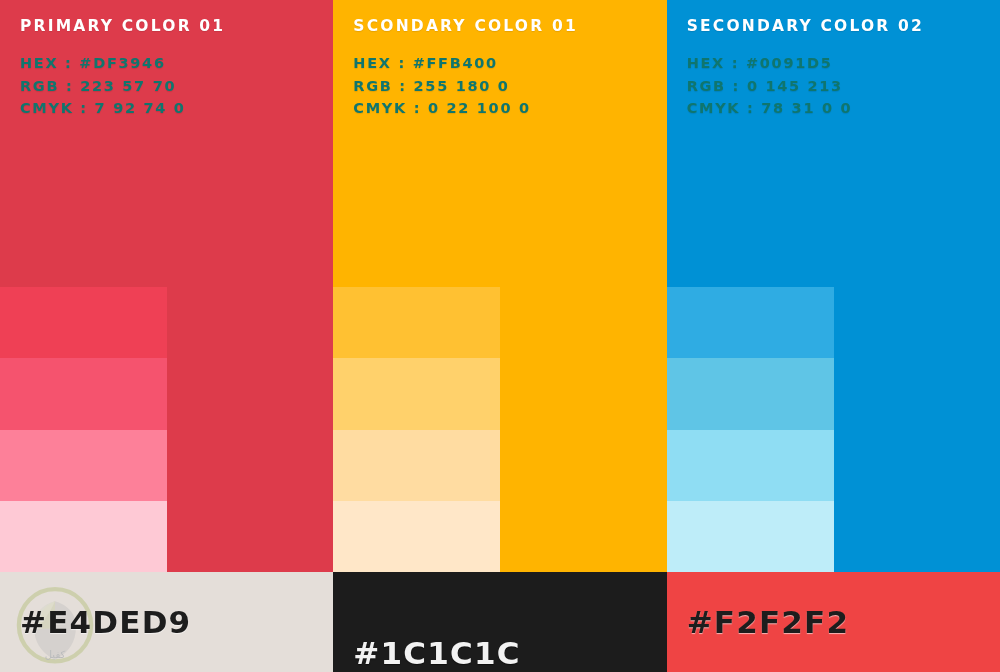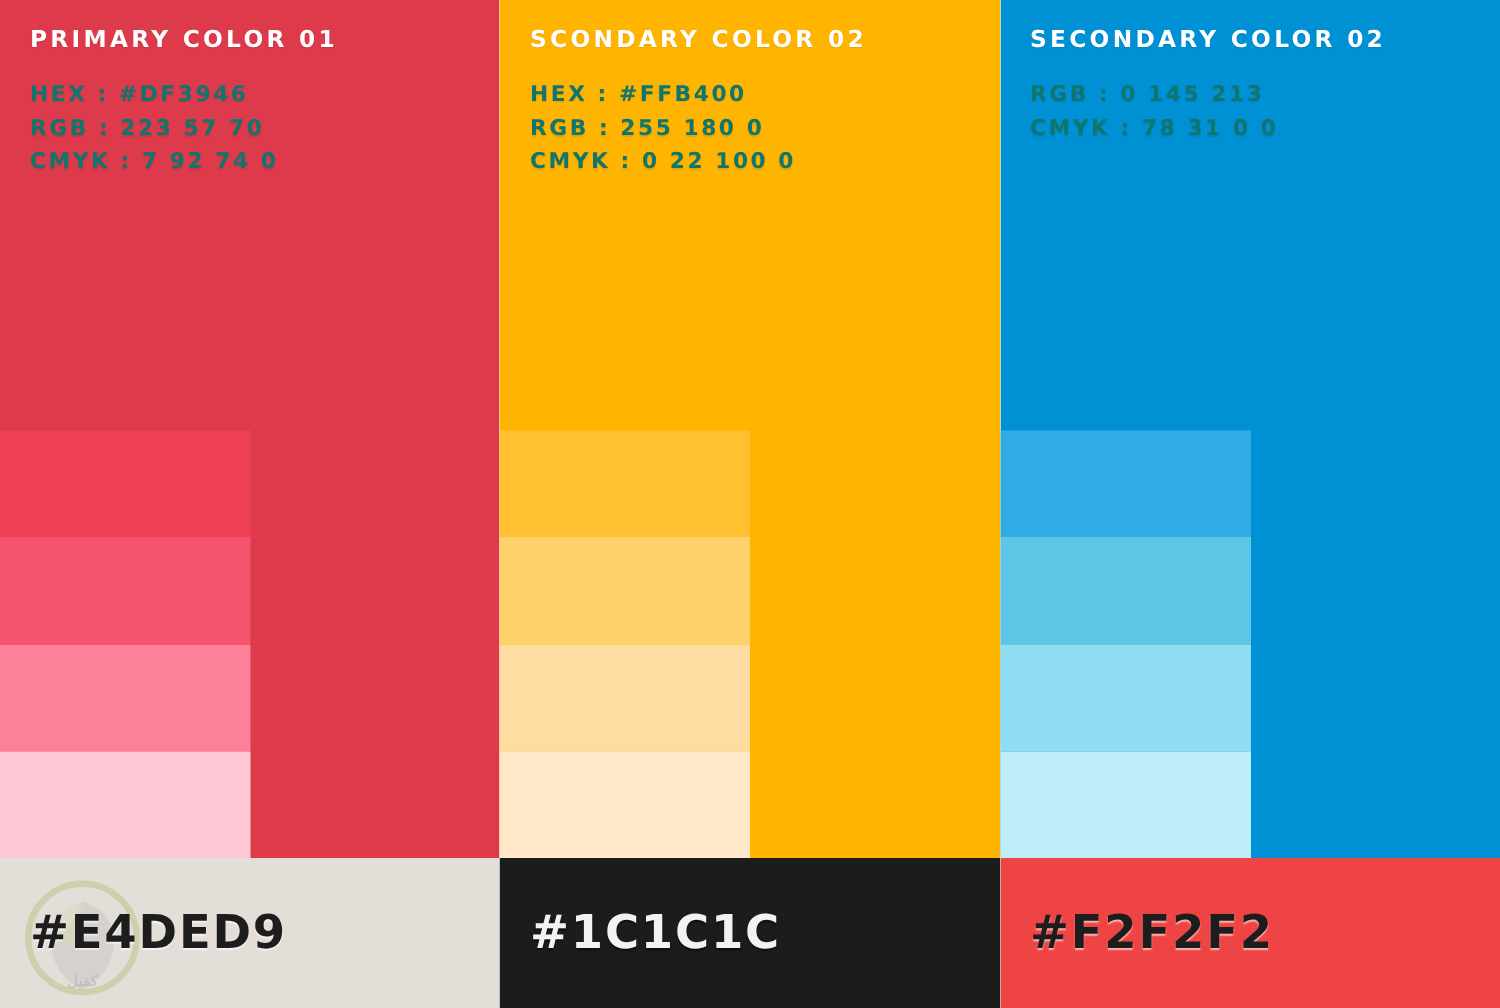--- a/index.html
+++ b/index.html
@@ -99,21 +99,21 @@
     left: 20px;
     top: 50%;
     transform: translateY(-50%);
     font-size: 31px;
     font-weight: 700;
     letter-spacing: 1.2px;
     white-space: nowrap;
     z-index: 3;
   }
   .footer--light .footer-label { color: #1d1d1d; text-shadow: 0 1px 1px rgba(255,255,255,0.6); }
-  .footer--dark  .footer-label { color: #f2f2f2; text-shadow: 0 1px 1px rgba(0,0,0,0.5); }
+  .footer--dark  .footer-label { color: #f2f2f2; text-shadow: 0 1px 1px rgba(0,0,0,0.5); margin-top: 31px; }
 
   
   .watermark {
     position: absolute;
     left: 12px;
     bottom: 2px;
     width: 86px;
     height: 86px;
     opacity: 0.30;
     z-index: 2;
@@ -177,21 +177,21 @@
       <div class="footer-label">#E4DED9</div>
     </div>
   </div>
 
   <div class="col col--yellow">
 
     <div class="col-main" style="background:#FFB400;">
     </div>
 
     <div class="info">
-      <div class="info-title">SCONDARY COLOR 02</div>
+      <div class="info-title">SCONDARY COLOR 01</div>
       <div class="info-line">
         <span>HEX :</span>
         <span>#FFB400</span>
       </div>
       <div class="info-line">
         <span>RGB :</span>
         <span>255 180 0</span>
       </div>
       <div class="info-line">
         <span>CMYK :</span>
@@ -212,20 +212,24 @@
   </div>
 
   <div class="col col--blue">
 
     <div class="col-main" style="background:#0091D5;">
     </div>
 
     <div class="info">
       <div class="info-title">SECONDARY COLOR 02</div>
       <div class="info-line">
+        <span>HEX :</span>
+        <span>#0091D5</span>
+      </div>
+      <div class="info-line">
         <span>RGB :</span>
         <span>0 145 213</span>
       </div>
       <div class="info-line">
         <span>CMYK :</span>
         <span>78 31 0 0</span>
       </div>
     </div>
 
     <div class="tints">

